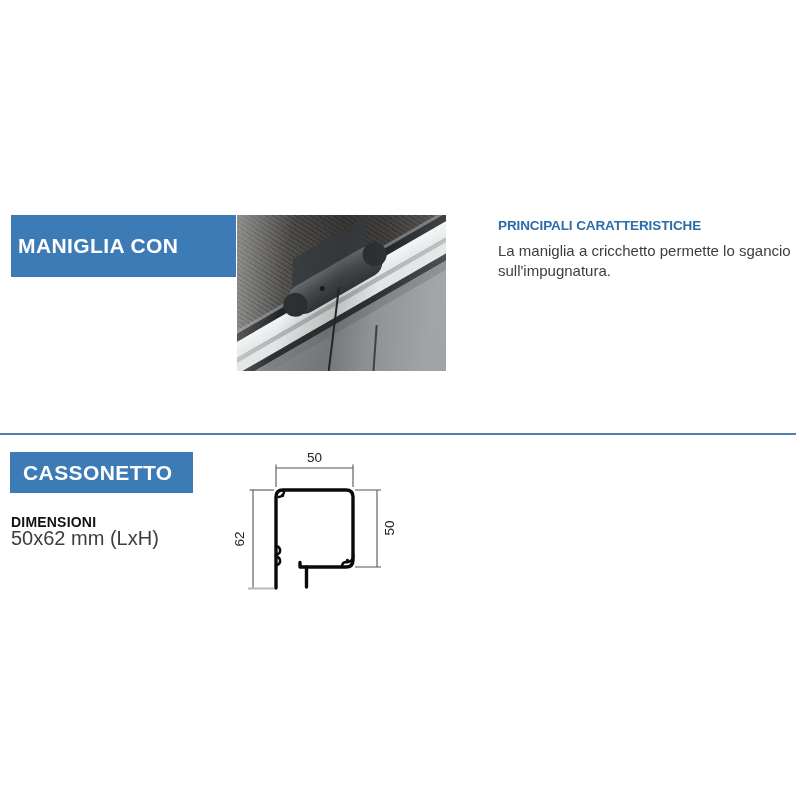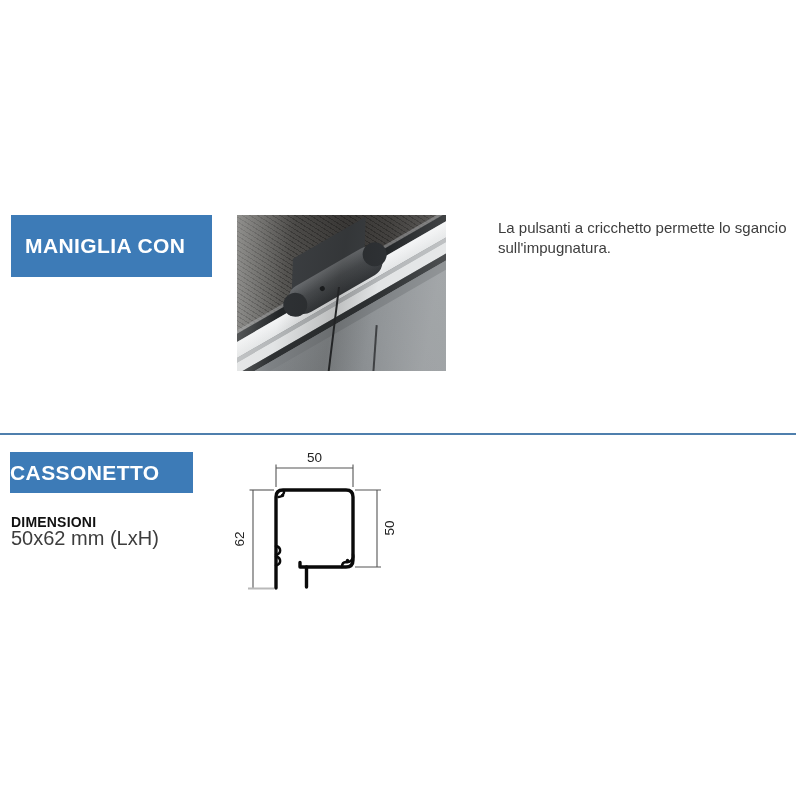--- a/index.html
+++ b/index.html
@@ -9,22 +9,22 @@
     overflow:hidden;
   }
   .abs{position:absolute;}
 
   
   .banner{
     background:#3d7bb7;color:#ffffff;font-weight:700;
     display:flex;align-items:center;
     letter-spacing:.4px;line-height:1.2;
   }
-  .banner-handle{left:11px;top:215px;width:201px;height:62px;font-size:21px;padding-left:14px;box-sizing:border-box;}
-  .banner-cassonetto{left:10px;top:452px;width:183px;height:41px;font-size:21px;box-sizing:border-box;}
+  .banner-handle{left:11px;top:215px;width:225px;height:62px;font-size:21px;padding-left:7px;box-sizing:border-box;}
+  .banner-cassonetto{left:10px;top:452px;width:183px;height:41px;font-size:21px;padding-left:13px;box-sizing:border-box;}
 
   
   .chars{left:498px;top:218px;width:300px;}
   .chars h3{
     margin:0 0 8px 0;color:#2b6da8;font-size:13.5px;font-weight:700;letter-spacing:-.1px;
   }
   .chars .bodyline{color:#3d3d3d;font-size:15px;line-height:19.5px;}
 
   
   .divider{left:0;top:433px;width:796px;height:2px;background:#4f7fad;}
@@ -107,21 +107,22 @@
       <div class="handle-btn btn-right"></div>
       <div class="handle-hole"></div>
     </div>
   </div>
   <div class="cord"></div>
   <div class="seam"></div>
   <div class="photo-light"></div>
 </div>
 
 <div class="abs chars">
-  <div class="bodyline">La pulsanti a cricchetto permette lo sgancio</div>
+  <h3>PRINCIPALI CARATTERISTICHE</h3>
+  <div class="bodyline">La maniglia a cricchetto permette lo sgancio</div>
   <div class="bodyline">sull'impugnatura.</div>
 </div>
 
 <div class="abs divider"></div>
 
 <div class="abs banner banner-cassonetto">
   <span>CASSONETTO</span>
 </div>
 
 <div class="abs dim-head">DIMENSIONI</div>

